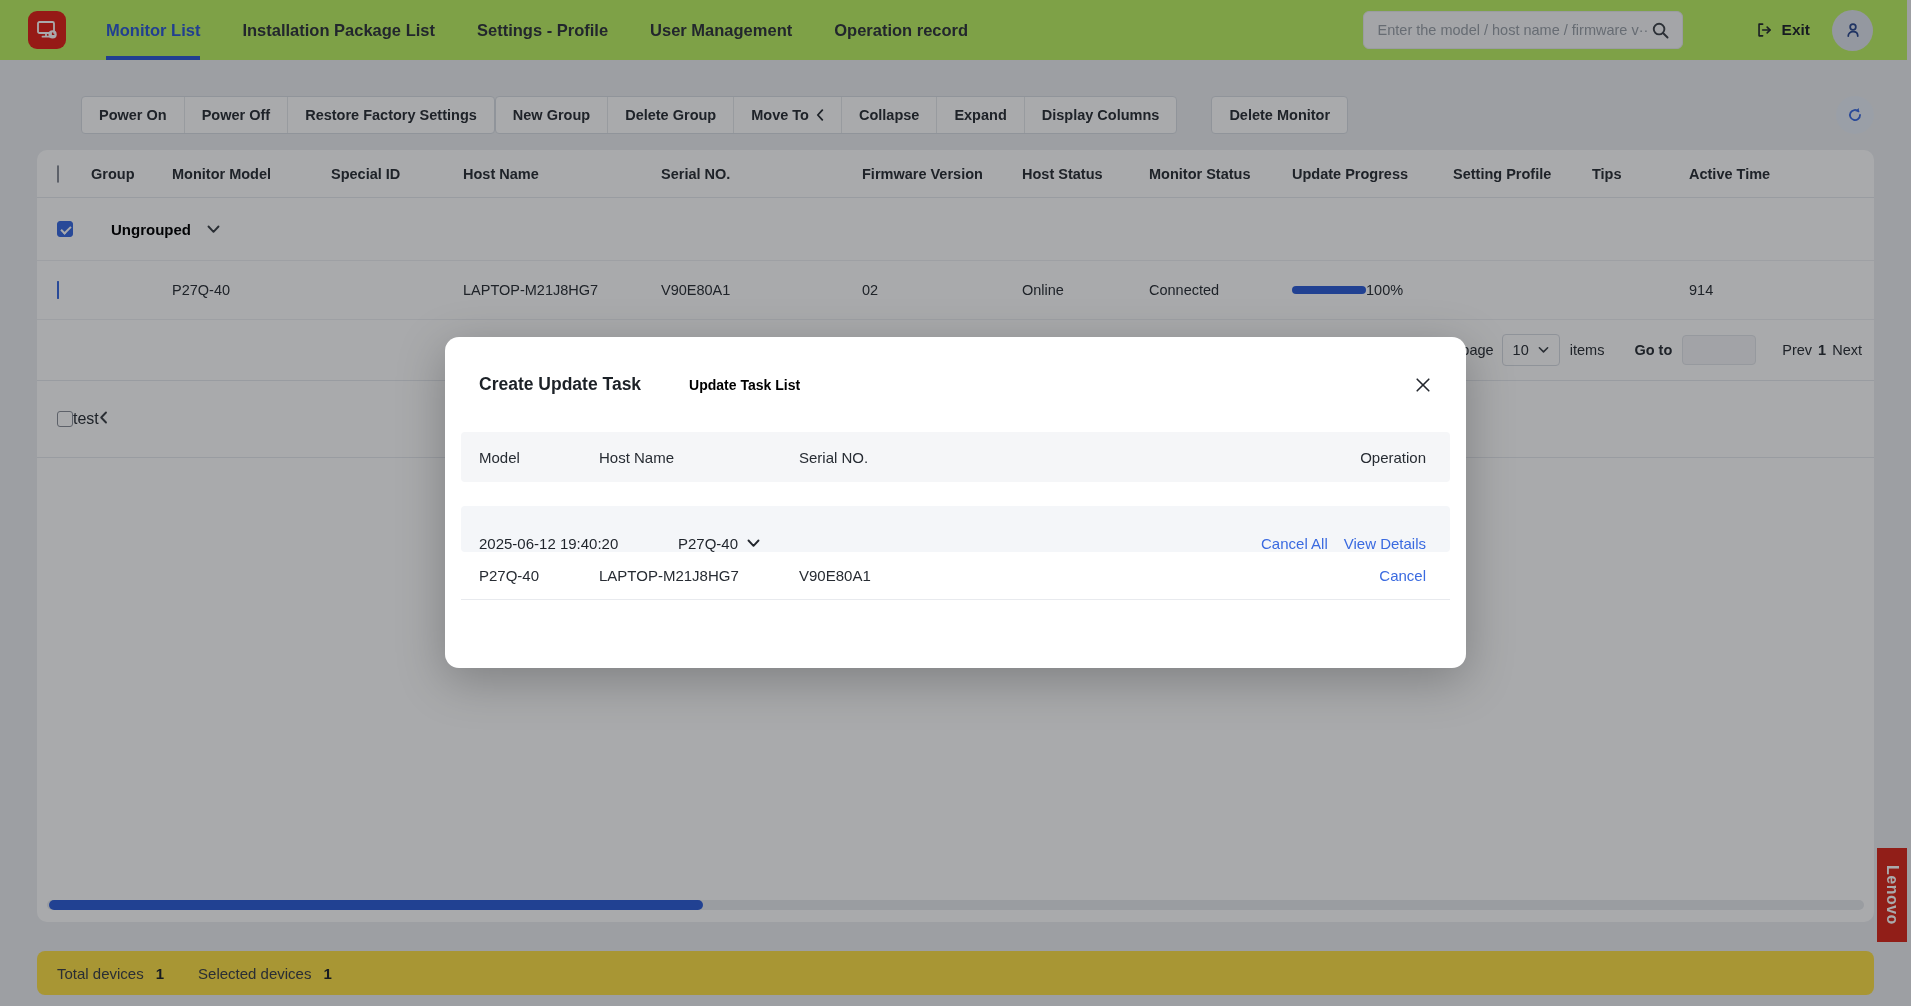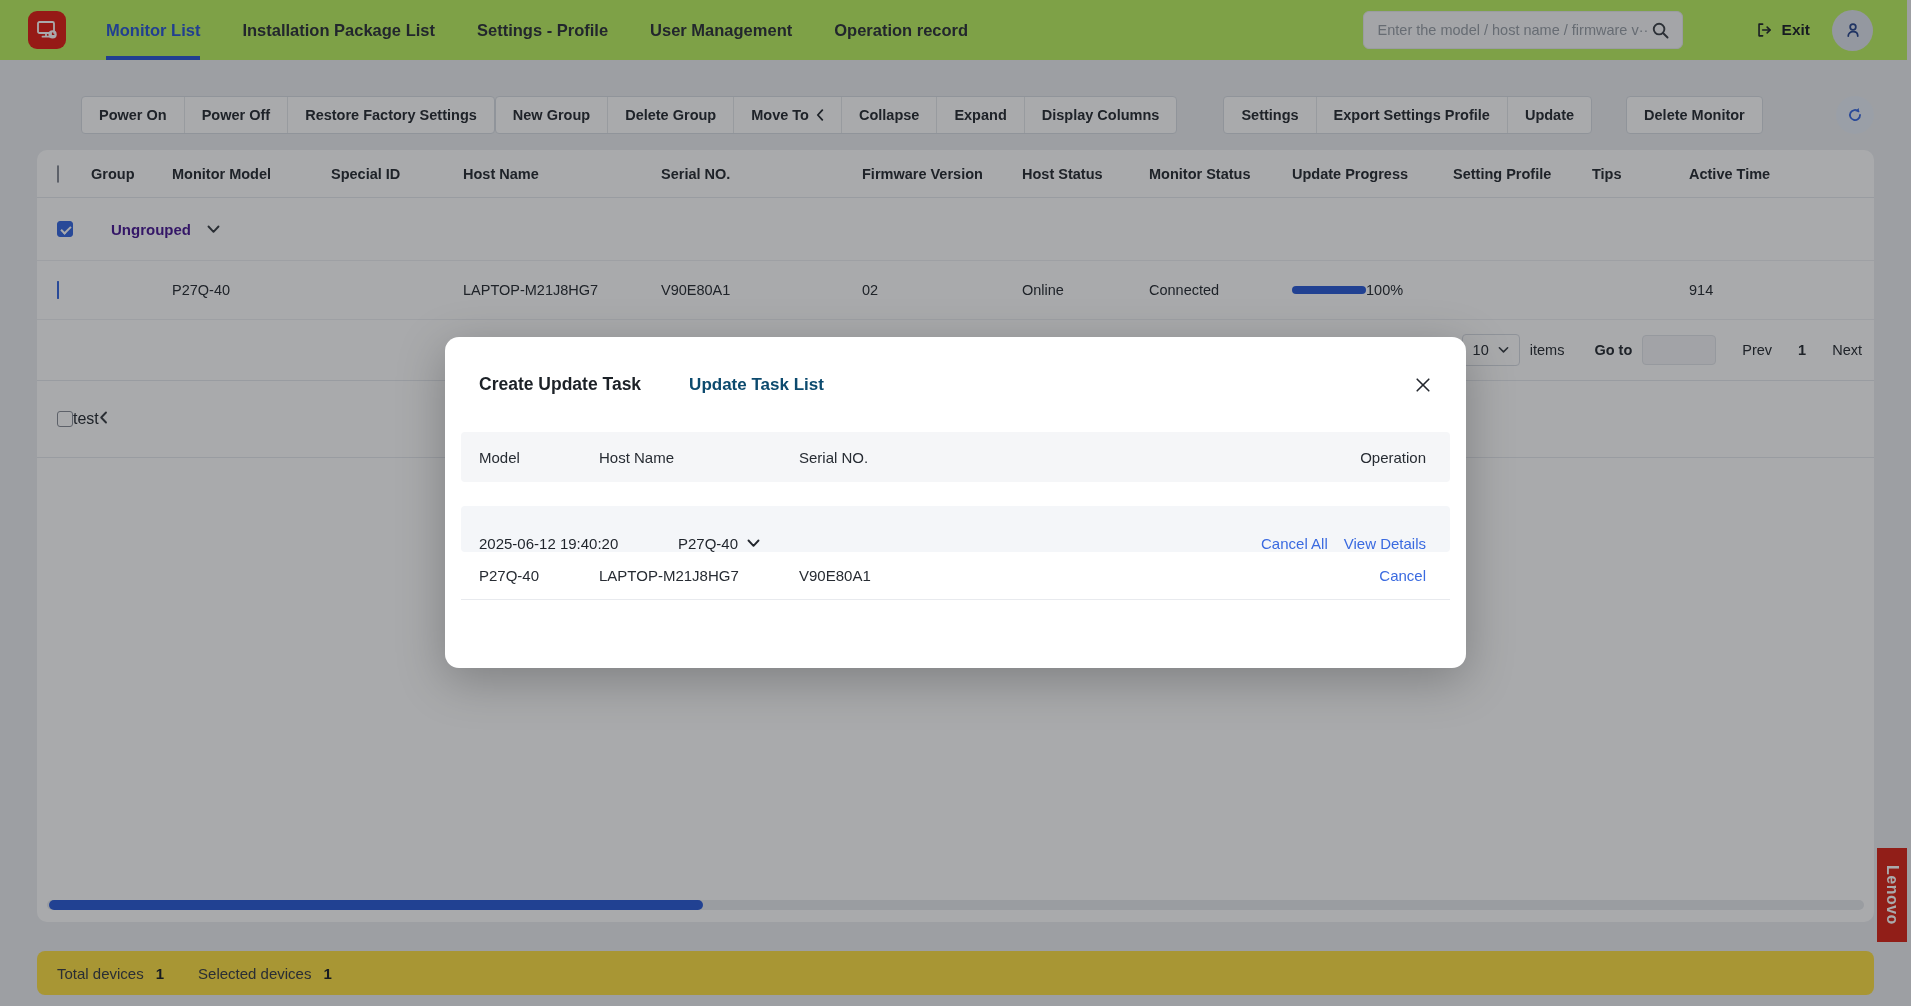--- a/index.html
+++ b/index.html
@@ -41,54 +41,54 @@
   .grid{display:grid;grid-template-columns:54px 81px 159px 132px 198px 201px 160px 127px 143px 161px 139px 97px 1fr;
     align-items:center;}
   .cbcell{padding-left:20px;}
   .cb{width:16px;height:16px;border:1.5px solid #8a9099;border-radius:3px;box-sizing:border-box;
     background:#fff;cursor:pointer;}
   .cb.checked{background:#3A6AE0;border-color:#3A6AE0;position:relative;}
   .cb.checked::after{content:"";position:absolute;left:3px;top:3.5px;width:8px;height:4px;
     border-left:2px solid #fff;border-bottom:2px solid #fff;transform:rotate(-45deg);}
   .header-row{height:47px;border-bottom:1px solid #e7eaee;font-size:14.5px;font-weight:700;color:#2b3036;}
   .group-row{height:62px;border-bottom:1px solid #eef0f3;display:flex;align-items:center;padding-left:20px;}
-  .group-row .glabel{font-size:15px;font-weight:700;margin-left:38px;color:#4c1d95;}
+  .group-row .glabel{font-size:15px;font-weight:700;margin-left:38px;color:#000000;}
   .group-row .chev{margin-left:16px;color:#3c4147;display:flex;cursor:pointer;}
   .data-row{height:58px;border-bottom:1px solid #eef0f3;font-size:14.5px;color:#2b3036;}
   .progress-wrap{display:flex;align-items:center;gap:0;}
   .pbar{height:8px;border-radius:4px;background:#2F5FD8;width:74px;overflow:hidden;}
   .pfill{height:100%;background:#2F5FD8;border-radius:4px;}
   .pg-row{height:60px;border-bottom:1px solid #e7eaee;display:flex;align-items:center;
     justify-content:flex-end;padding-right:12px;font-size:14.5px;color:#2b3036;}
   .pg-row .sel{display:flex;align-items:center;gap:9px;border:1px solid #d8dce2;border-radius:4px;
     height:30px;padding:0 10px;margin:0 10px 0 8px;cursor:pointer;}
   .pg-row .goto-label{margin-left:30px;font-weight:700;}
   .pg-row .goto-input{width:74px;height:30px;border:1px solid #e2e5ea;background:#f4f5f7;border-radius:4px;
     margin-left:10px;box-sizing:border-box;outline:none;padding:0 8px;font-size:14px;}
-  .pg-row .pnav{margin-left:26px;display:flex;align-items:center;gap:26px;}
+  .pg-row .pnav{margin-left:26px;display:flex;align-items:center;gap:6px;}
   .pg-row .pnav span{cursor:pointer;}
   .pg-row .cur{font-weight:700;}
   .test-row{height:76px;border-bottom:1px solid #e7eaee;display:flex;align-items:center;padding-left:20px;}
   .hscroll{position:absolute;left:10px;right:10px;bottom:12px;height:10px;border-radius:5px;background:#e9ebef;}
   .hthumb{position:absolute;left:2px;top:0;height:10px;width:36%;border-radius:5px;background:#2F5FD8;cursor:grab;}
   
   .footer{position:absolute;left:37px;right:37px;top:951px;height:44px;background:#fde047;border-radius:8px;
     display:flex;align-items:center;padding-left:20px;font-size:15px;color:#3c4147;}
   .footer b{margin-left:12px;color:#1f242b;}
   .footer .sep{margin-left:34px;}
   .lenovo-tag{position:absolute;right:4px;top:848px;width:30px;height:94px;background:#DA291C;color:#fff;
     writing-mode:vertical-rl;display:flex;align-items:center;justify-content:center;
     font-weight:700;font-size:16px;letter-spacing:.5px;cursor:pointer;}
   
   .overlay{position:absolute;inset:0;background:rgba(10,12,16,.35);z-index:50;}
   .modal{position:absolute;left:445px;top:337px;width:1021px;height:331px;background:#fff;border-radius:14px;
     z-index:60;box-shadow:0 12px 48px rgba(0,0,0,.25);box-sizing:border-box;}
   .m-header{height:95px;display:flex;align-items:center;padding:0 34px;gap:48px;}
   .m-title{font-size:17.5px;font-weight:700;color:#1c2127;}
-  .m-tab{font-size:17px;font-weight:700;color:#0c4a6e;cursor:pointer;}
+  .m-tab{font-size:14px;font-weight:700;color:#000000;cursor:pointer;}
   .m-close{margin-left:auto;display:flex;cursor:pointer;}
   .m-band{margin:0 16px;background:#f5f6f8;border-radius:4px;height:50px;}
   .m-grid{display:grid;grid-template-columns:120px 200px 1fr auto;align-items:center;
     padding:0 24px 0 18px;height:100%;font-size:15px;color:#272c33;box-sizing:border-box;}
   .m-grid .op{justify-self:end;}
   .m-task{margin:24px 16px 0;background:#f4f6f9;border-radius:4px;height:46px;display:flex;align-items:flex-end;
     padding:0 24px 0 18px;font-size:15px;color:#1f242b;box-sizing:border-box;}
   .m-task .time{width:199px;}
   .m-task .model{display:flex;align-items:center;gap:9px;cursor:pointer;font-weight:400;}
   .m-links{margin-left:auto;display:flex;gap:16px;}
@@ -175,31 +175,20 @@
     <div class="btn">
         <span>Collapse</span>
       </div>
     <div class="btn">
         <span>Expand</span>
       </div>
     <div class="btn">
         <span>Display Columns</span>
       </div>
   </div>
-  <div class="btn-group g3">
-    <div class="btn">
-        <span>Settings</span>
-      </div>
-    <div class="btn">
-        <span>Export Settings Profile</span>
-      </div>
-    <div class="btn">
-        <span>Update</span>
-      </div>
-  </div>
   <div class="btn-group g4">
     <div class="btn">
         <span>Delete Monitor</span>
       </div>
   </div>
   <div class="refresh">
     <svg width="18" height="18" viewBox="0 0 20 20">
       <path d="M15.6 10 a5.6 5.6 0 1 1 -1.7 -4" fill="none" stroke="#3A6AE0" stroke-width="2" stroke-linecap="round"></path>
       <path d="M14.2 2.2 L14.4 6.4 L10.3 5.9 Z" fill="#3A6AE0"></path>
     </svg>

